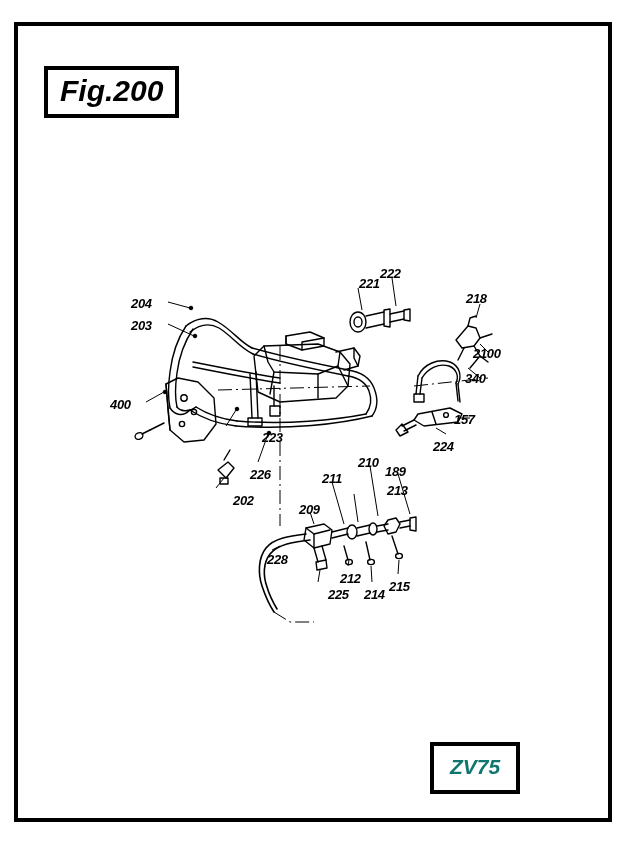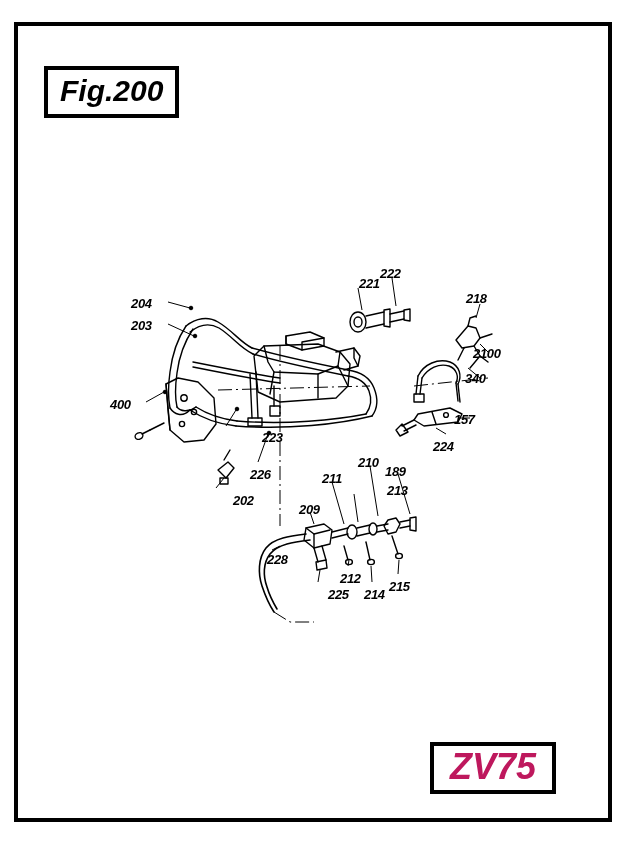--- a/index.html
+++ b/index.html
@@ -54,24 +54,24 @@
   .model-box {
     position: absolute;
     left: 430px;
     top: 742px;
     border: 4px solid #000000;
     background: #ffffff;
     padding: 3px 16px 5px 16px;
     box-sizing: border-box;
   }
   .model-box .model-label {
-    font-size: 36px;
+    font-size: 21px;
     font-weight: bold;
     line-height: 36px;
-    color: #be185d;
+    color: #0f766e;
     white-space: nowrap;
   }
   
   .drawing {
     position: absolute;
     left: 18px;
     top: 26px;
     width: 590px;
     height: 792px;
   }

